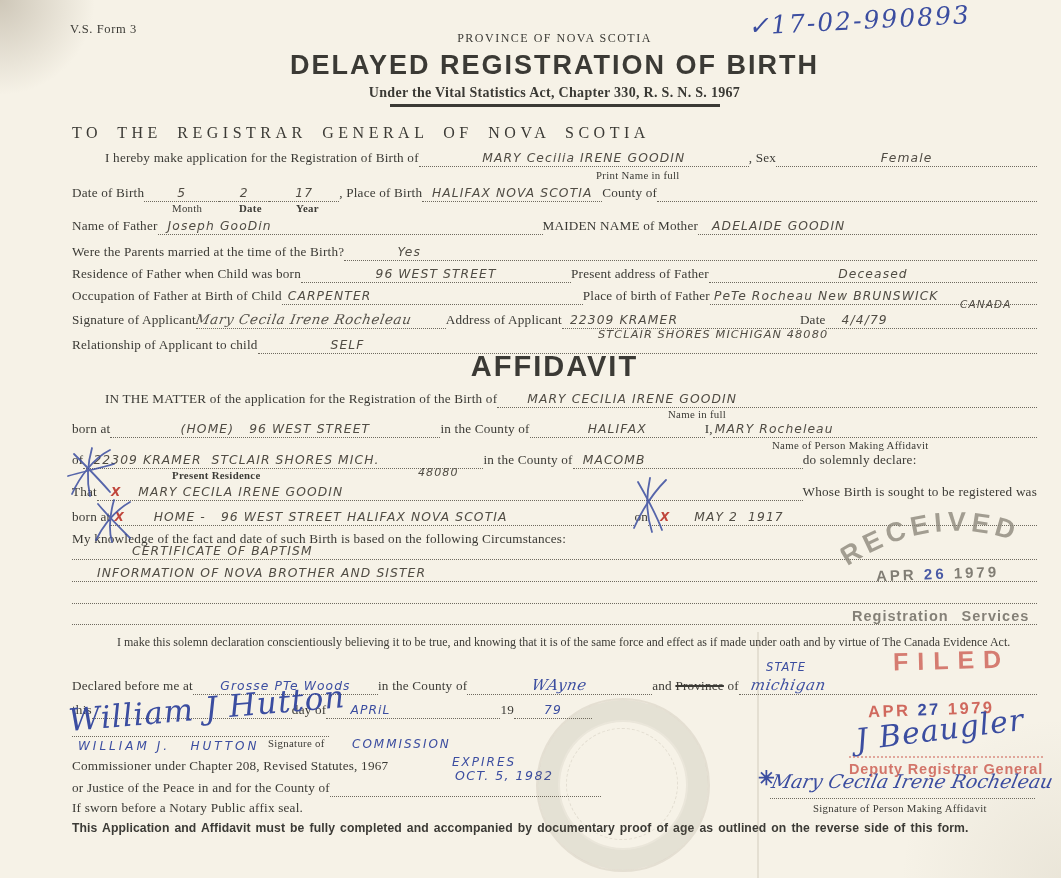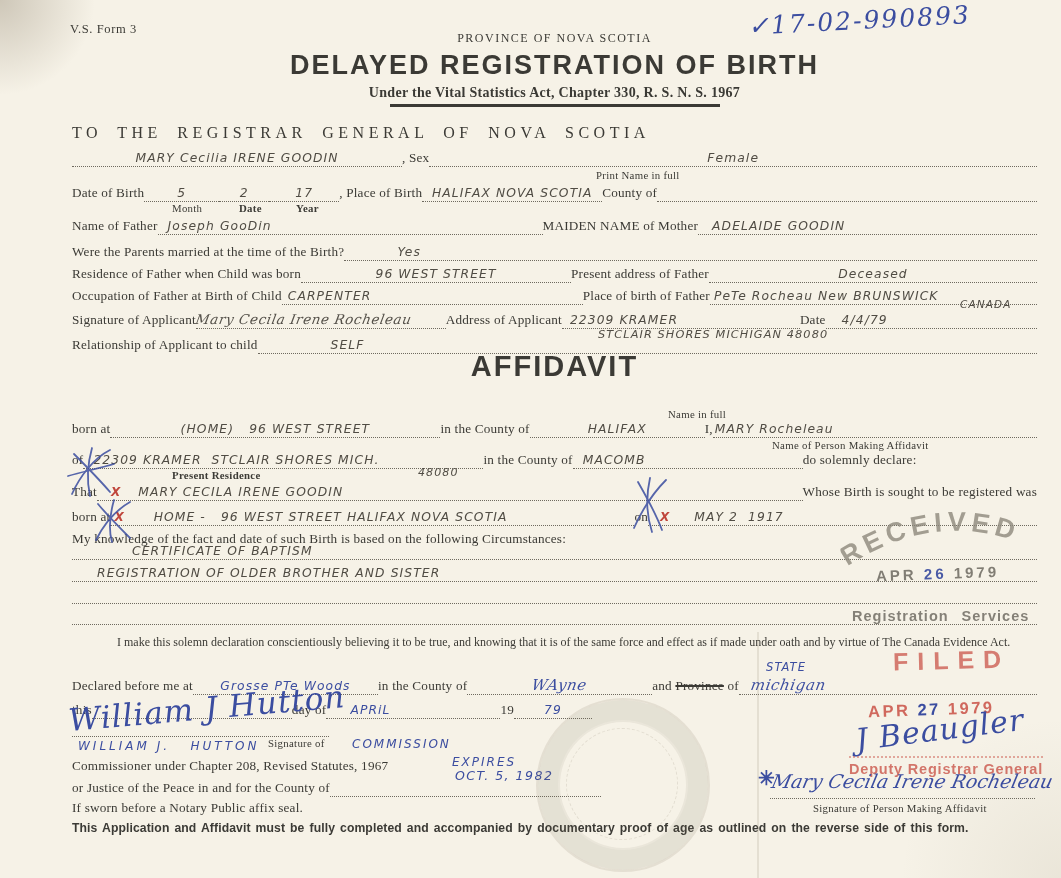--- a/index.html
+++ b/index.html
@@ -63,20 +63,21 @@
 
   <div class="abs formno">V.S. Form 3</div>
   <div class="abs fileno"><span>✓</span><span>17-02-990893</span></div>
   <div class="abs center province">PROVINCE OF NOVA SCOTIA</div>
   <div class="abs center title">DELAYED REGISTRATION OF BIRTH</div>
   <div class="abs center subtitle">Under the Vital Statistics Act, Chapter 330, R. S. N. S. 1967</div>
   <div class="abs rule"></div>
   <div class="abs addressee">TO THE REGISTRAR GENERAL OF NOVA SCOTIA</div>
 
   <div class="r" style="top:150px">
+    <span class="lbl ind">I hereby make application for the Registration of Birth of</span>
     <span class="u" style="flex:0 0 330px"><span class="hw">MARY Cecilia IRENE GOODIN</span></span>
     <span class="lbl">, Sex</span>
     <span class="u g"><span class="hw">Female</span></span>
   </div>
   <span class="hint" style="left:596px;top:169px">Print Name in full</span>
 
   <div class="r" style="top:185px">
     <span class="lbl">Date of Birth</span>
     <span class="u" style="flex:0 0 75px"><span class="hw">5</span></span>
     <span class="u" style="flex:0 0 50px"><span class="hw">2</span></span>
@@ -129,20 +130,24 @@
   <span class="hint" style="left:598px;top:328px"><span class="hw" style="font-size:11.3px">STCLAIR SHORES MICHIGAN 48080</span></span>
 
   <div class="r" style="top:337px">
     <span class="lbl">Relationship of Applicant to child</span>
     <span class="u" style="flex:0 0 180px"><span class="hw">SELF</span></span>
     <span class="u g"></span>
   </div>
 
   <div class="abs center affheading">AFFIDAVIT</div>
 
+  <div class="r" style="top:391px">
+    <span class="lbl ind">IN THE MATTER of the application for the Registration of the Birth of</span>
+    <span class="u g tl" style="padding-left:30px"><span class="hw">MARY CECILIA IRENE GOODIN</span></span>
+  </div>
   <span class="hint" style="left:668px;top:408px">Name in full</span>
 
   <div class="r" style="top:421px">
     <span class="lbl">born at</span>
     <span class="u" style="flex:0 0 330px"><span class="hw">(HOME)   96 WEST STREET</span></span>
     <span class="lbl">in the County of</span>
     <span class="u" style="flex:0 0 175px"><span class="hw">HALIFAX</span></span>
     <span class="lbl">I,</span>
     <span class="u g tl" style="padding-left:2px"><span class="hw">MARY Rocheleau</span></span>
   </div>
@@ -172,21 +177,21 @@
   </div>
 
   <div class="r" style="top:531px">
     <span class="lbl">My knowledge of the fact and date of such Birth is based on the following Circumstances:</span>
   </div>
 
   <div class="r" style="top:543px">
     <span class="u g tl" style="padding-left:60px"><span class="hw">CERTIFICATE OF BAPTISM</span></span>
   </div>
   <div class="r" style="top:565px">
-    <span class="u g tl" style="padding-left:25px"><span class="hw">REGISTRATION OF OLDER BROTHER AND SISTER</span></span>
+    <span class="u g tl" style="padding-left:25px"><span class="hw">INFORMATION OF NOVA BROTHER AND SISTER</span></span>
   </div>
   <div class="r" style="top:587px">
       <span class="u g"></span>
     </div>
   <div class="r" style="top:608px">
       <span class="u g"></span>
     </div>
 
   <svg class="abs" style="left:840px;top:508px;transform:rotate(-3deg)" width="192" height="62">
     <path id="rcvArc" d="M6,54 Q96,0 186,42" fill="none"></path>

